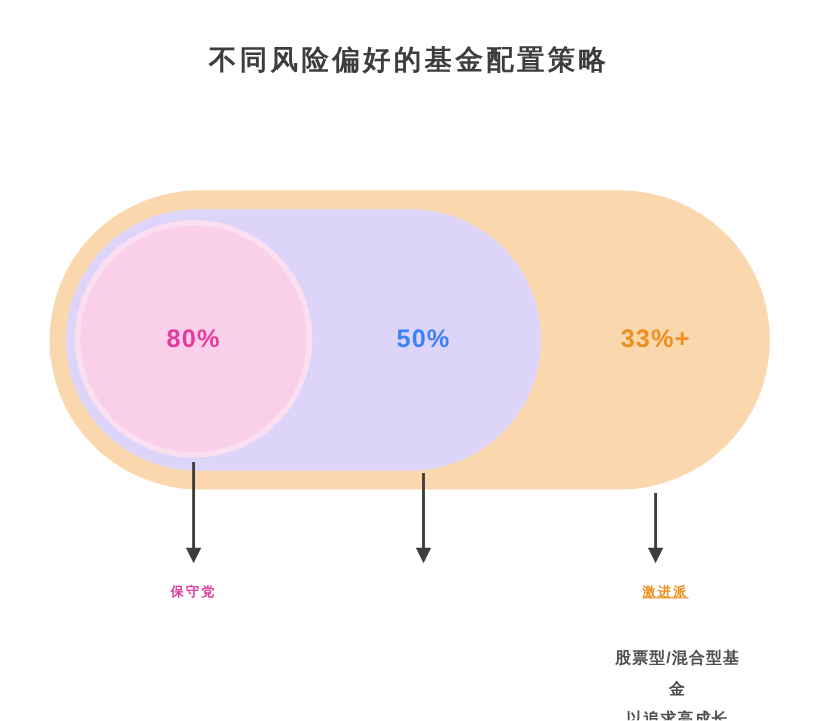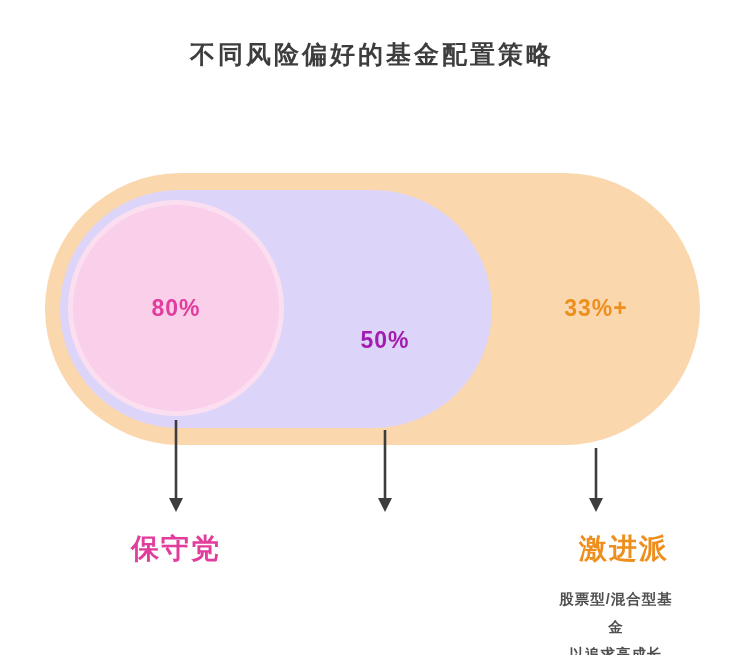--- a/index.html
+++ b/index.html
@@ -64,44 +64,44 @@
     transform: translate(-50%, -50%);
     font-size: 23px;
     font-weight: 800;
     letter-spacing: 1px;
     white-space: nowrap;
   }
   .pos-1 { left: 176px; top: 308px; }
   .pos-2 { left: 385px; top: 308px; }
   .pos-3 { left: 596px; top: 308px; }
   .c-conservative { color: #E23C9D; }
-  .c-balanced     { color: #a21caf; margin-top: 32px; }
+  .c-balanced     { color: #3b82f6; }
   .c-aggressive   { color: #EE8E1C; }
   
   .arrow {
     position: absolute;
     width: 18px;
   }
   .arrow-1 { left: 167px; top: 420px; height: 92px; }
   .arrow-2 { left: 376px; top: 430px; height: 82px; }
   .arrow-3 { left: 587px; top: 448px; height: 64px; }
   .arrow svg { display: block; width: 100%; height: 100%; }
   
   .cat-name {
     position: absolute;
     transform: translateX(-50%);
     top: 530px;
-    font-size: 28px;
+    font-size: 12px;
     font-weight: 800;
     letter-spacing: 2px;
     white-space: nowrap;
   }
   .name-1 { left: 176px; }
   .name-2 { left: 385px; }
-  .name-3 { left: 624px; }
+  .name-3 { left: 605px; text-decoration: underline; }
   
   .cat-desc {
     position: absolute;
     transform: translateX(-50%);
     top: 576px;
     font-size: 14.5px;
     font-weight: 600;
     color: #4f4f4f;
     letter-spacing: 1px;
     text-align: center;

